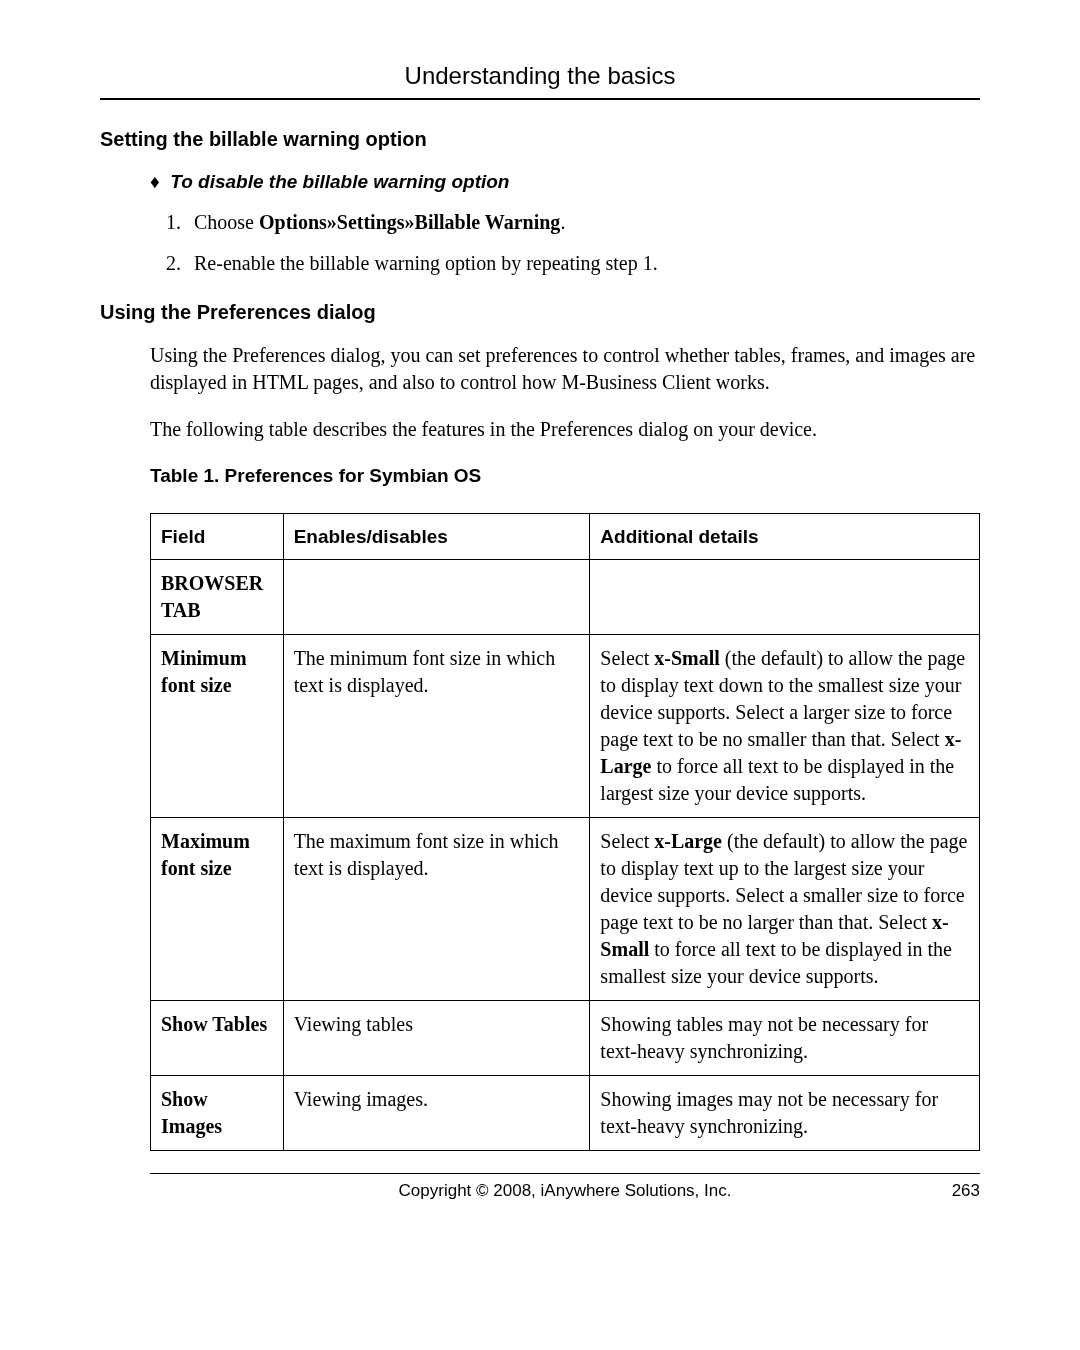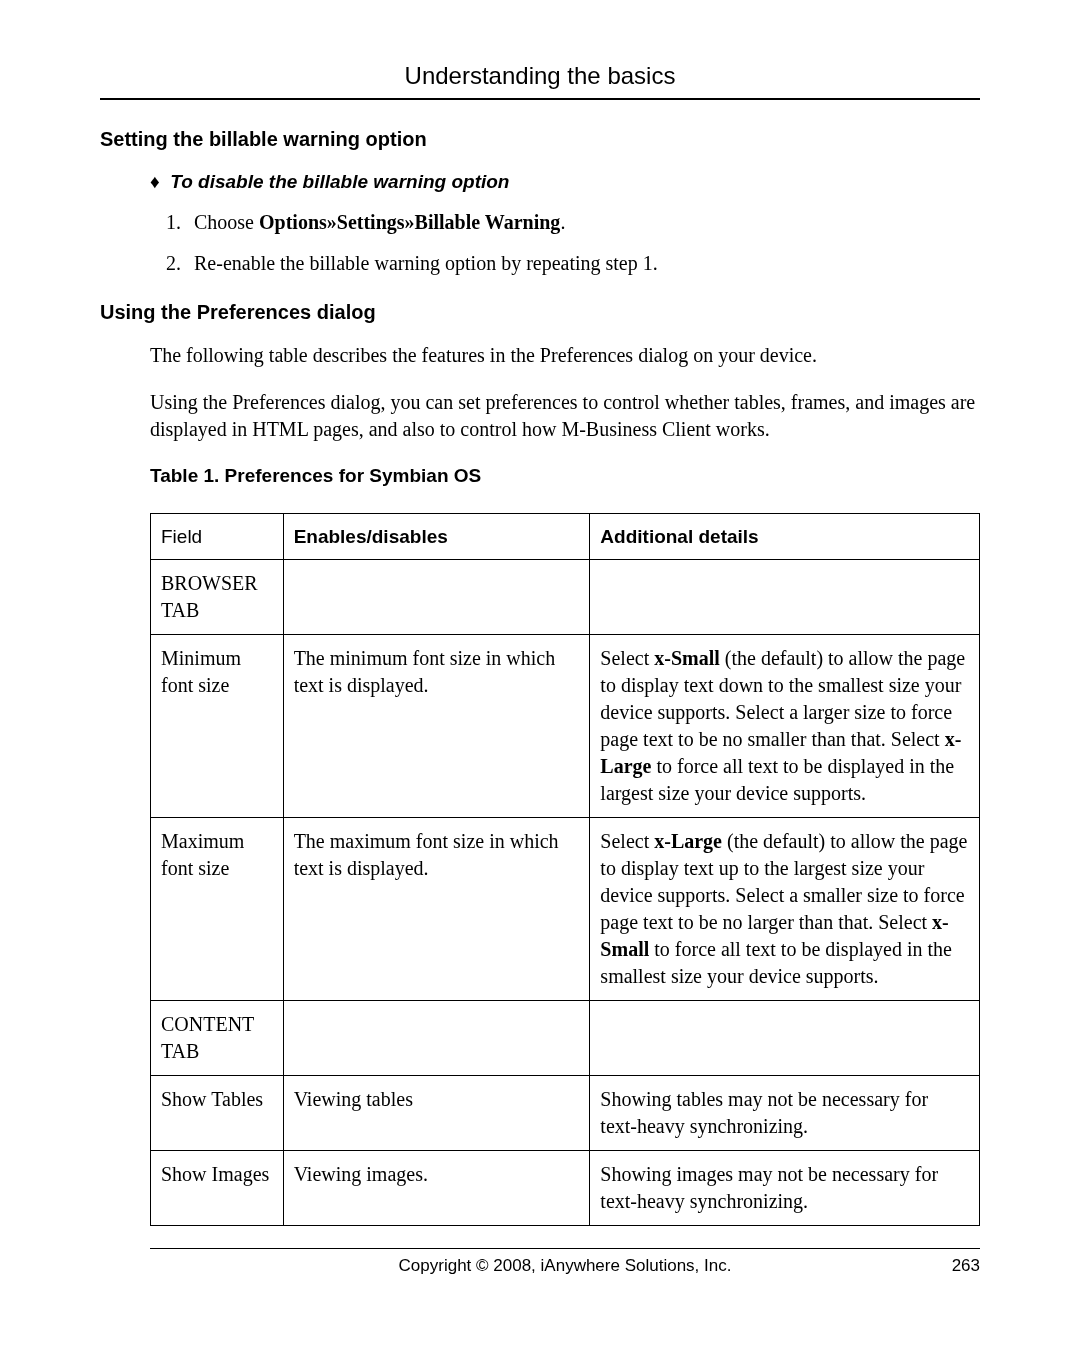--- a/index.html
+++ b/index.html
@@ -57,21 +57,21 @@
   table.pref th, table.pref td {
     border: 1.3px solid #000;
     padding: 10px 10px;
     vertical-align: top;
     text-align: left;
   }
   table.pref th {
     font-family: Arial, Helvetica, sans-serif;
     font-size: 19px;
   }
-  .col-field { width: 16%; font-weight: normal; }
+  .col-field { width: 16%; font-weight: bold; }
   .col-enables { width: 37%; }
   .col-details { width: 47%; }
   .footer-rule { border: none; border-top: 1px solid #000; margin-top: 8px; }
   .footer {
     font-family: Arial, Helvetica, sans-serif;
     font-size: 17px;
     margin-top: 6px;
     display: flex;
     justify-content: space-between;
   }
@@ -98,22 +98,22 @@
     <li>
       <span>Choose </span><span class="option-path">Options»Settings»Billable Warning</span><span>.</span>
     </li>
     <li>Re-enable the billable warning option by repeating step 1.</li>
   </ol>
 </div>
 
 <div class="h3">Using the Preferences dialog</div>
 
 <div class="body-indent">
+  <p class="para">Using the Preferences dialog, you can set preferences to control whether tables, frames, and images are displayed in HTML pages, and also to control how M-Business Client works.</p>
   <p class="para">The following table describes the features in the Preferences dialog on your device.</p>
-  <p class="para">Using the Preferences dialog, you can set preferences to control whether tables, frames, and images are displayed in HTML pages, and also to control how M-Business Client works.</p>
 
   <div class="table-caption">Table 1. Preferences for Symbian OS</div>
 
   <table class="pref">
     <thead>
       <tr>
         <th class="col-field">Field</th>
         <th class="col-enables">Enables/disables</th>
         <th class="col-details">Additional details</th>
       </tr>
@@ -132,25 +132,20 @@
         </td>
       </tr>
       <tr>
         <td class="col-field">Maximum font size</td>
         <td>The maximum font size in which text is displayed.</td>
         <td>
           <span>Select </span><span class="bold">x-Large</span><span> (the default) to allow the page to display text up to the largest size your device supports. Select a smaller size to force page text to be no larger than that. Select </span><span class="bold">x-Small</span><span> to force all text to be displayed in the smallest size your device supports.</span>
         </td>
       </tr>
       <tr>
-        <td class="col-field">CONTENT TAB</td>
-        <td></td>
-        <td></td>
-      </tr>
-      <tr>
         <td class="col-field">Show Tables</td>
         <td>Viewing tables</td>
         <td>Showing tables may not be necessary for text-heavy synchronizing.</td>
       </tr>
       <tr>
         <td class="col-field">Show Images</td>
         <td>Viewing images.</td>
         <td>Showing images may not be necessary for text-heavy synchronizing.</td>
       </tr>
     </tbody>

